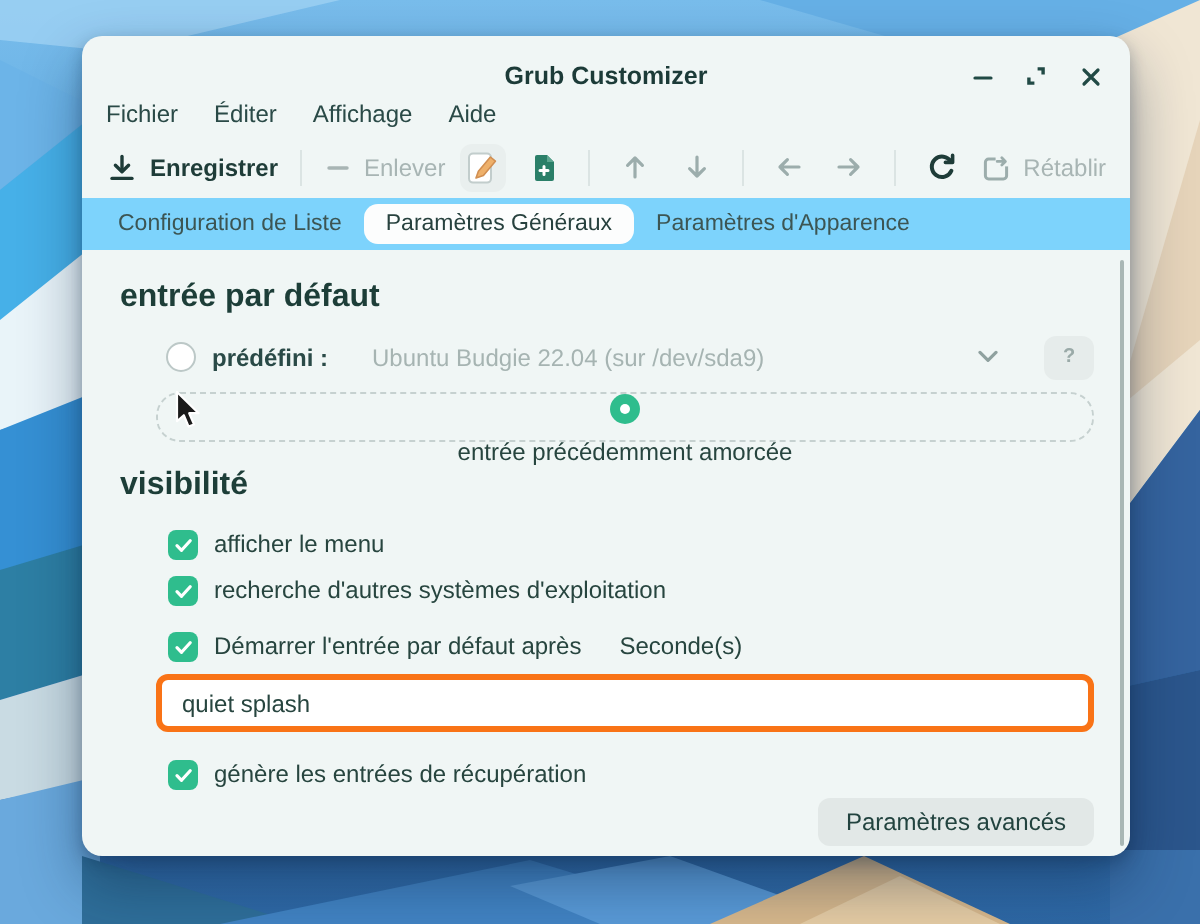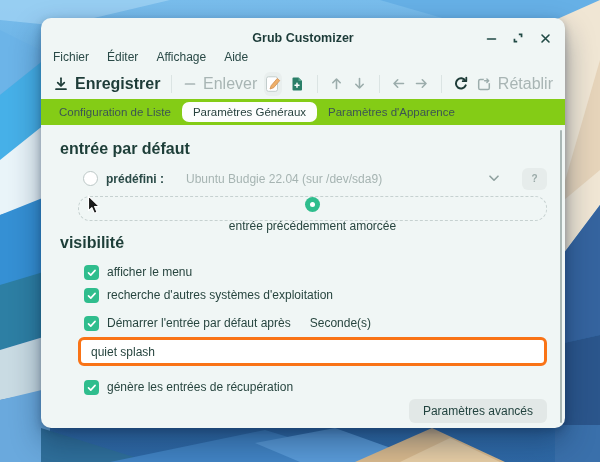--- a/index.html
+++ b/index.html
@@ -21,29 +21,29 @@
   .titlebar{height:27px;display:flex;align-items:flex-end;position:relative;flex:none;}
   .title{position:absolute;left:0;right:0;text-align:center;font-weight:bold;font-size:12.5px;color:#1c3b38;}
   .win-controls{margin-left:auto;display:flex;align-items:center;gap:13px;padding-right:13px;z-index:1;}
   .win-btn{width:14px;height:14px;display:flex;align-items:center;justify-content:center;cursor:default;}
   
   .menubar{height:23px;display:flex;align-items:center;padding-left:3px;flex:none;}
   .menu-item{padding:2px 9px;color:#2a4a47;font-size:12px;}
   
   .toolbar{height:31px;display:flex;align-items:center;padding:0 12px;gap:7px;flex:none;}
   .tool-group{display:flex;align-items:center;gap:6px;}
-  .tool-label{font-size:16px;}
+  .tool-label{font-size:12px;}
   .enabled-label{color:#1e3c38;font-weight:bold;}
   .disabled-label{color:#a8b5b4;}
   .tool-btn{width:24px;height:24px;display:flex;align-items:center;justify-content:center;border-radius:6px;}
   .tool-btn.framed{background:#e9efee;}
   .tool-sep{width:1px;height:18px;background:#dbe4e3;margin:0 4px;}
   .revert-group{margin-left:auto;display:flex;align-items:center;gap:6px;}
   
-  .tabbar{height:26px;background:#84cc16;display:flex;align-items:center;padding-left:7px;flex:none;}
+  .tabbar{height:26px;background:#7dd3fc;display:flex;align-items:center;padding-left:7px;flex:none;}
   .tab{padding:4px 11px;font-size:11.5px;color:#3c5553;border-radius:7px;white-space:nowrap;}
   .tab.active{background:#fcfdfd;color:#27413e;font-weight:normal;}
   
   .content{flex:1;display:flex;flex-direction:column;padding:13px 18px 12px;position:relative;}
   .section-heading{font-weight:bold;font-size:16px;color:#1d3e38;margin:2px 0 9px 1px;}
   .row{display:flex;align-items:center;}
   .row-predefined{margin:0 0 6px 24px;height:23px;gap:8px;}
   .label-strong{font-weight:bold;color:#2a4a47;}
   .combo-value{color:#a6b4b2;margin-left:14px;white-space:nowrap;}
   .combo-caret{margin-left:auto;display:flex;align-items:center;}

